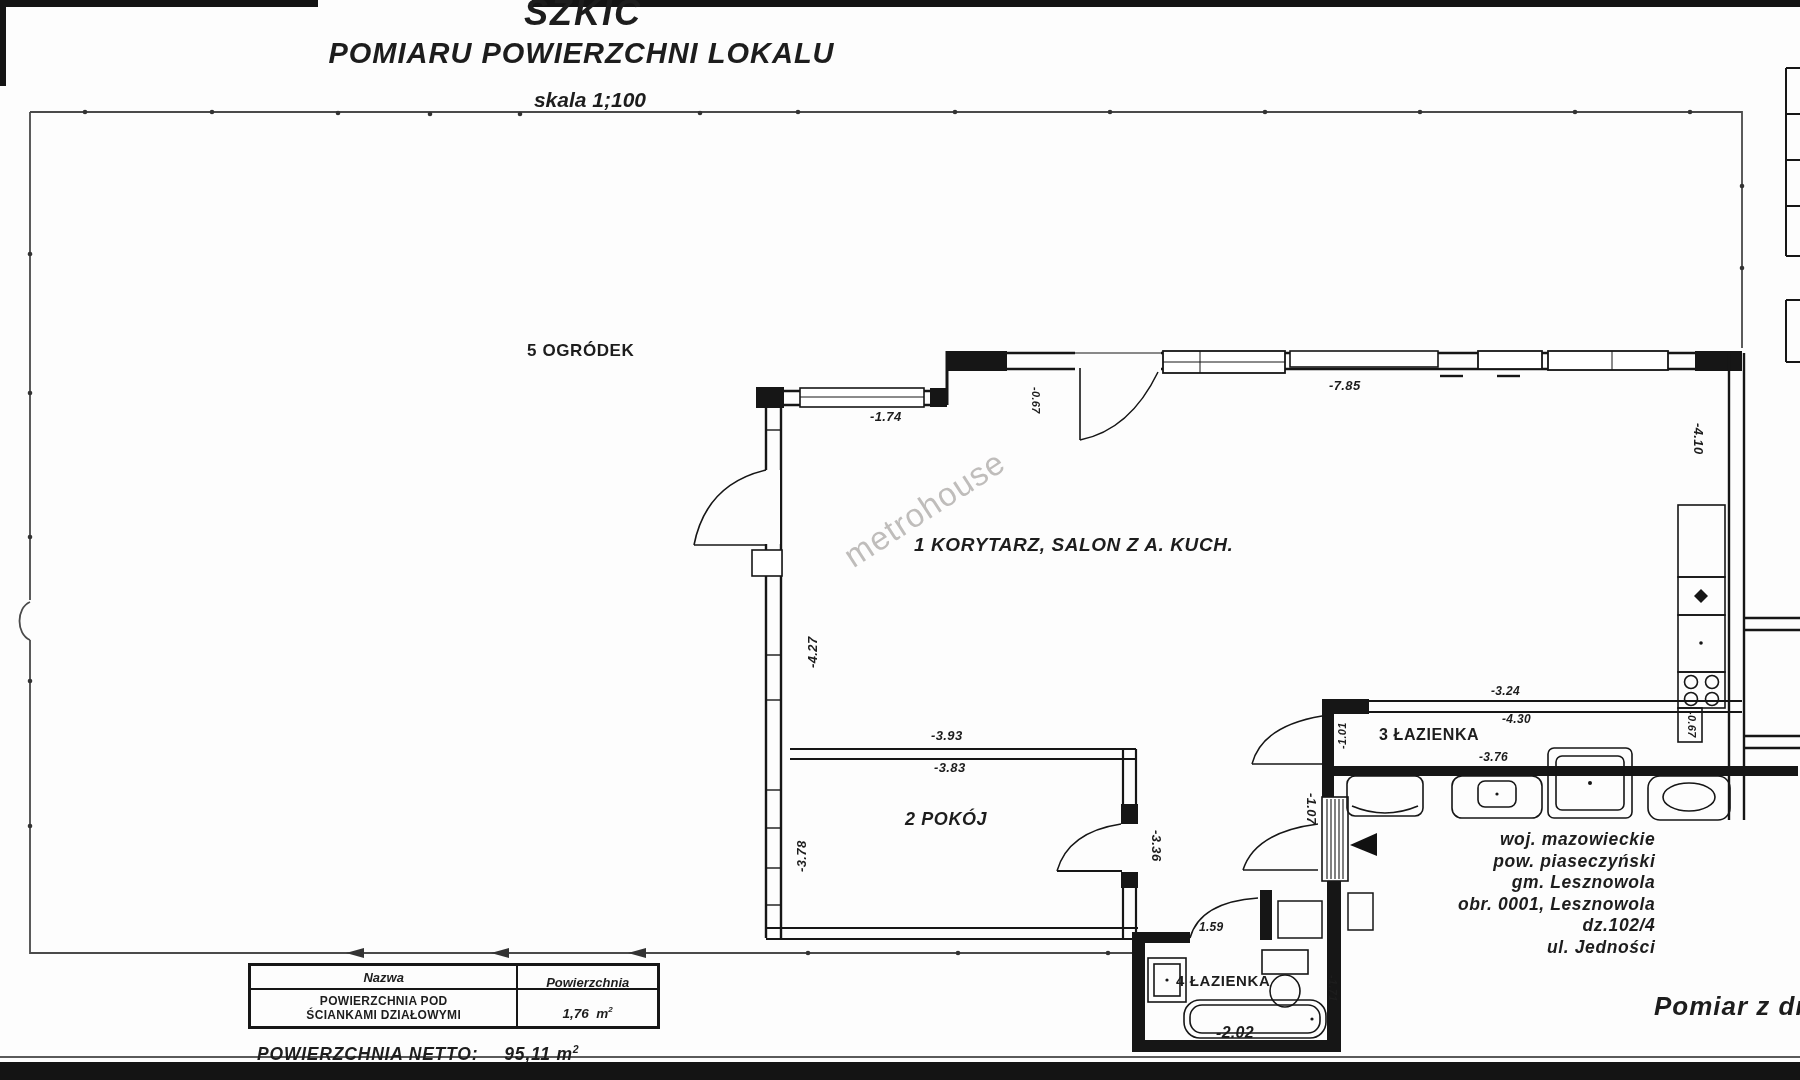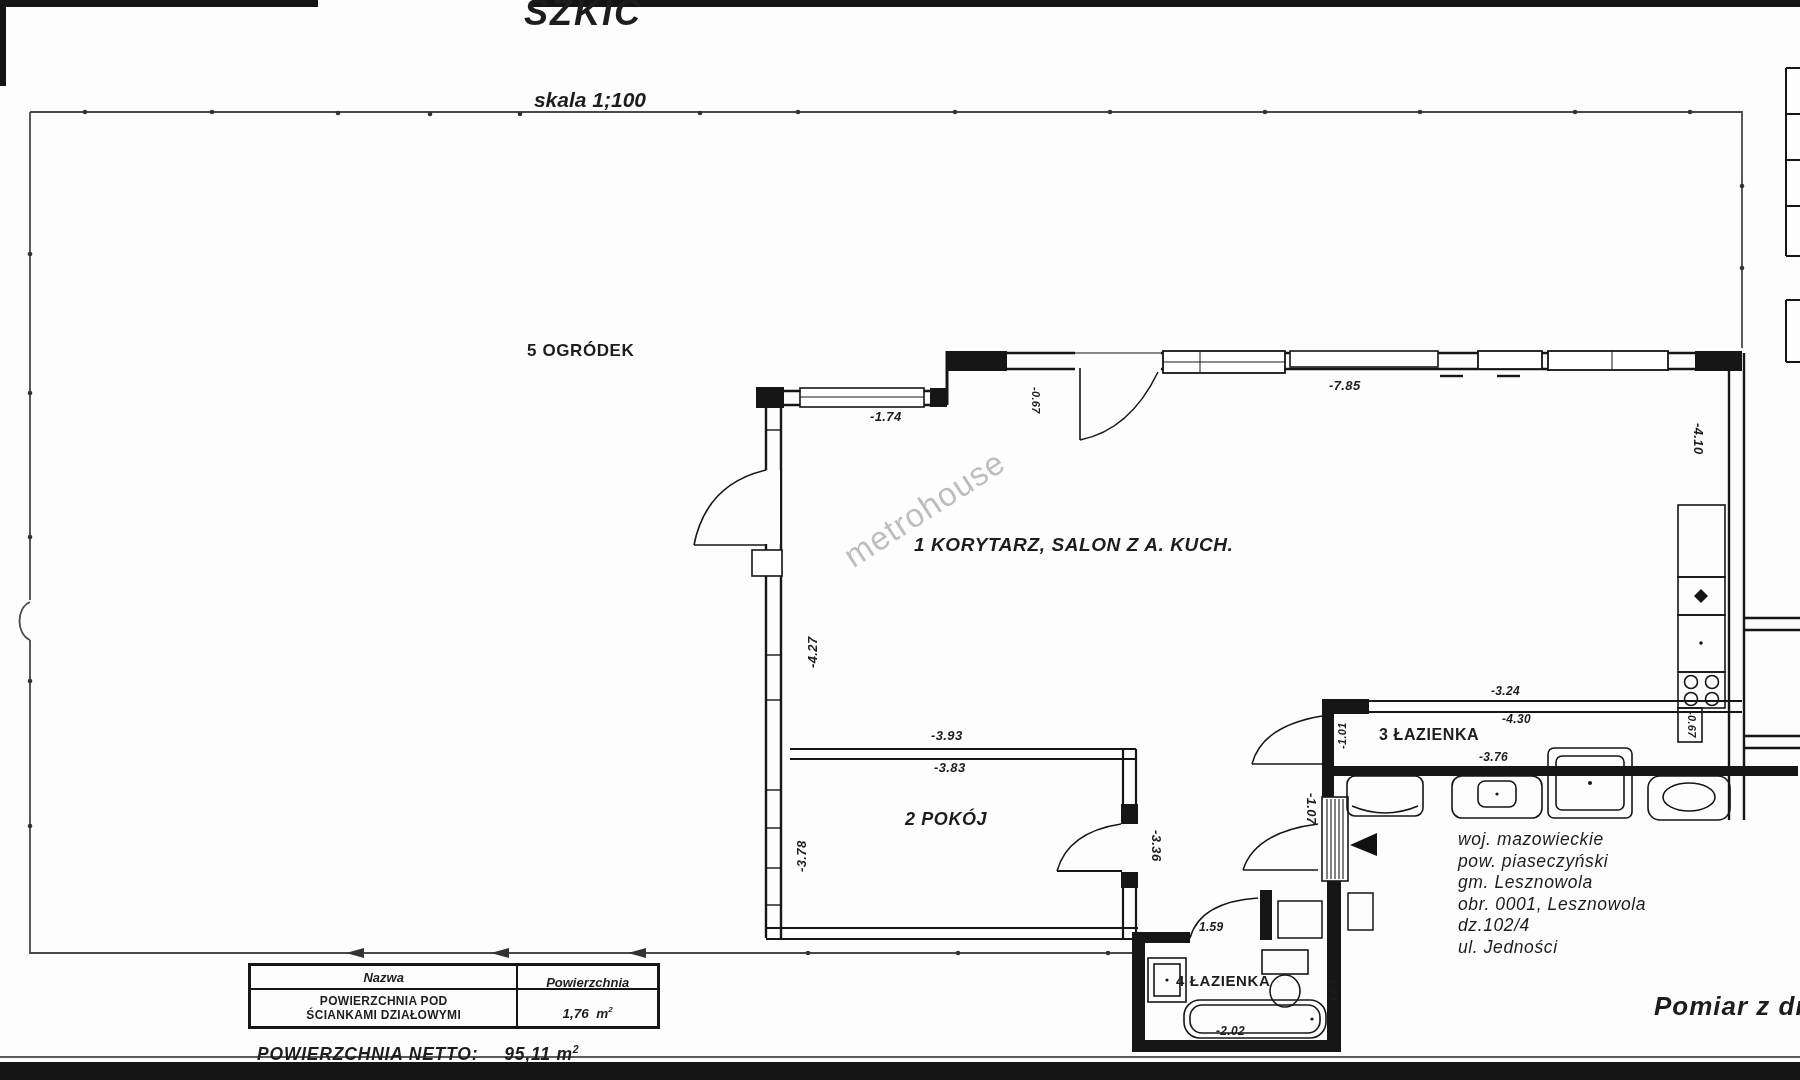--- a/index.html
+++ b/index.html
@@ -9,21 +9,21 @@
   .t{position:absolute;white-space:nowrap;color:#1d1d1d;line-height:1.05;}
   .ital{font-style:italic;font-weight:bold;}
   .ctr{text-align:center;}
   .dim{font-size:13px;font-weight:bold;font-style:italic;letter-spacing:.4px;}
   .dimS{font-size:11px;font-weight:bold;font-style:italic;letter-spacing:.3px;}
   .vl{transform:rotate(-90deg);transform-origin:left top;}
   .vr{transform:rotate(90deg);transform-origin:left top;}
   .lbl{font-weight:bold;letter-spacing:.6px;}
   .watermark{font-size:33px;color:#b5b2b0;font-weight:500;transform:rotate(-33deg);
              transform-origin:left top;letter-spacing:1px;opacity:.85;}
-  .locline{font-size:17.5px;font-weight:normal;font-style:italic;letter-spacing:.6px;line-height:21.5px;}
+  .locline{font-size:17.5px;font-weight:bold;font-style:italic;letter-spacing:.6px;line-height:21.5px;text-align:right;}
   
   .area-table{position:absolute;left:248px;top:963px;width:412px;height:66px;
               border:3px solid #161616;box-sizing:border-box;display:flex;flex-direction:column;}
   .tr{display:flex;flex:0 0 auto;}
   .tr.hdr{height:22px;border-bottom:2px solid #161616;}
   .tr.bdy{flex:1 1 auto;}
   .td{box-sizing:border-box;display:flex;flex-direction:column;align-items:center;justify-content:center;}
   .td.c1{width:270px;border-right:2px solid #161616;}
   .td.c2{width:140px;margin-top:10px;}
   .hdr .td{font-size:13px;font-weight:bold;font-style:italic;}
@@ -220,39 +220,40 @@
       <circle cx="1312" cy="1019" r="1.6" fill="#161616" stroke="none"></circle>
     </g>
 
     <g stroke="#161616" fill="none" stroke-width="2">
       <path d="M1786,68 V256 M1786,68 H1800 M1786,114 H1800 M1786,160 H1800 M1786,206 H1800 M1786,256 H1800"></path>
       <path d="M1786,300 V362 M1786,300 H1800 M1786,362 H1800"></path>
     </g>
   </svg>
 
   <div class="t ital ctr" style="left:433px;top:-6px;width:300px;font-size:36px;letter-spacing:2px;">SZKIC</div>
+  <div class="t ital ctr" style="left:300px;top:38px;width:563px;font-size:29px;letter-spacing:1px;">POMIARU POWIERZCHNI LOKALU</div>
   <div class="t ital ctr" style="left:490px;top:89px;width:200px;font-size:21px;">skala 1;100</div>
 
   <div class="t watermark" style="left:838px;top:545px;">metrohouse</div>
 
   <div class="t lbl" style="left:527px;top:342px;font-size:17px;">5 OGRÓDEK</div>
   <div class="t lbl ital" style="left:901px;top:535px;font-size:19px;margin-left:13px;">1 KORYTARZ, SALON Z A. KUCH.</div>
   <div class="t lbl ital" style="left:905px;top:810px;font-size:18px;">2 POKÓJ</div>
   <div class="t lbl" style="left:1379px;top:727px;font-size:16px;">3 ŁAZIENKA</div>
   <div class="t lbl" style="left:1176px;top:973px;font-size:15px;">4 ŁAZIENKA</div>
 
   <div class="t dim" style="left:870px;top:410px;">-1.74</div>
   <div class="t dim" style="left:1329px;top:379px;">-7.85</div>
   <div class="t dim" style="left:931px;top:729px;">-3.93</div>
   <div class="t dim" style="left:934px;top:761px;">-3.83</div>
   <div class="t dimS" style="left:1491px;top:685px;font-size:12px;">-3.24</div>
   <div class="t dimS" style="left:1502px;top:713px;font-size:12px;">-4.30</div>
   <div class="t dimS" style="left:1479px;top:751px;font-size:12px;">-3.76</div>
   <div class="t dimS" style="left:1199px;top:921px;font-size:12px;">1.59</div>
-  <div class="t dimS" style="left:1216px;top:1025px;font-size:12px;">-2.02</div>
+  <div class="t dimS" style="left:1216px;top:1025px;font-size:16px;">-2.02</div>
 
   <div class="t dim vl" style="left:806px;top:668px;">-4.27</div>
   <div class="t dim vl" style="left:795px;top:872px;">-3.78</div>
   <div class="t dim vr" style="left:1163px;top:830px;">-3.36</div>
   <div class="t dim vr" style="left:1318px;top:793px;">-1.07</div>
   <div class="t dim vr" style="left:1705px;top:423px;">-4.10</div>
   <div class="t dimS vr" style="left:1041px;top:387px;">-0.67</div>
   <div class="t dimS vr" style="left:1697px;top:711px;">-0.67</div>
   <div class="t dimS vl" style="left:1337px;top:749px;">-1.01</div>
   <div class="t dimS vr" style="left:1338px;top:975px;">-1.71</div>

